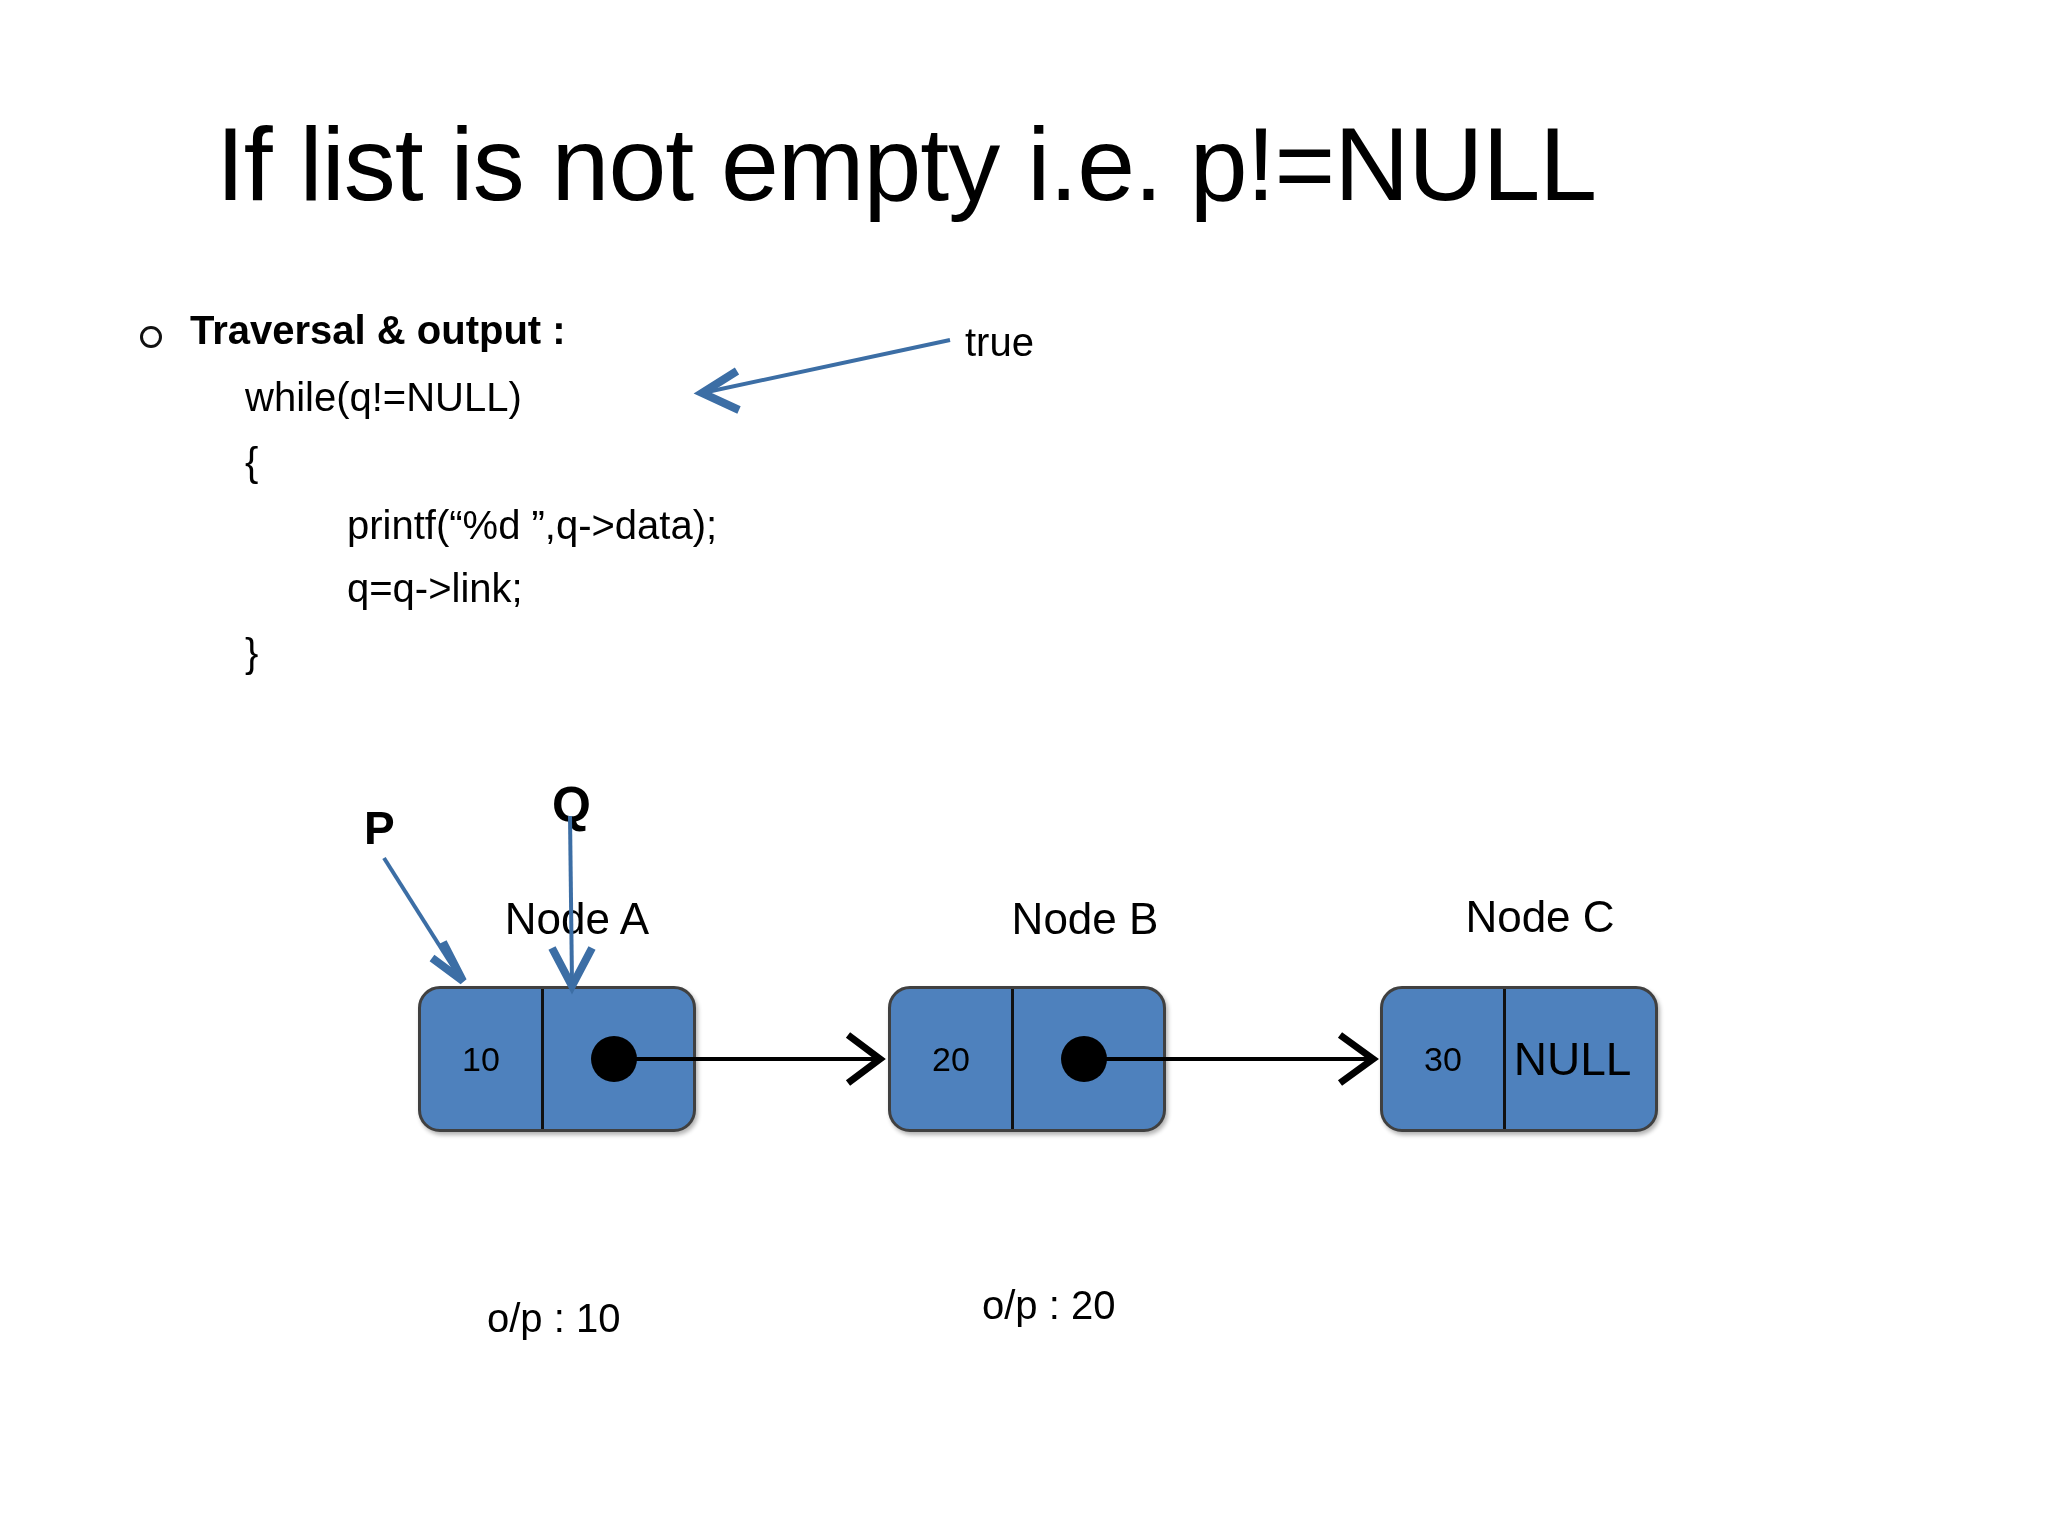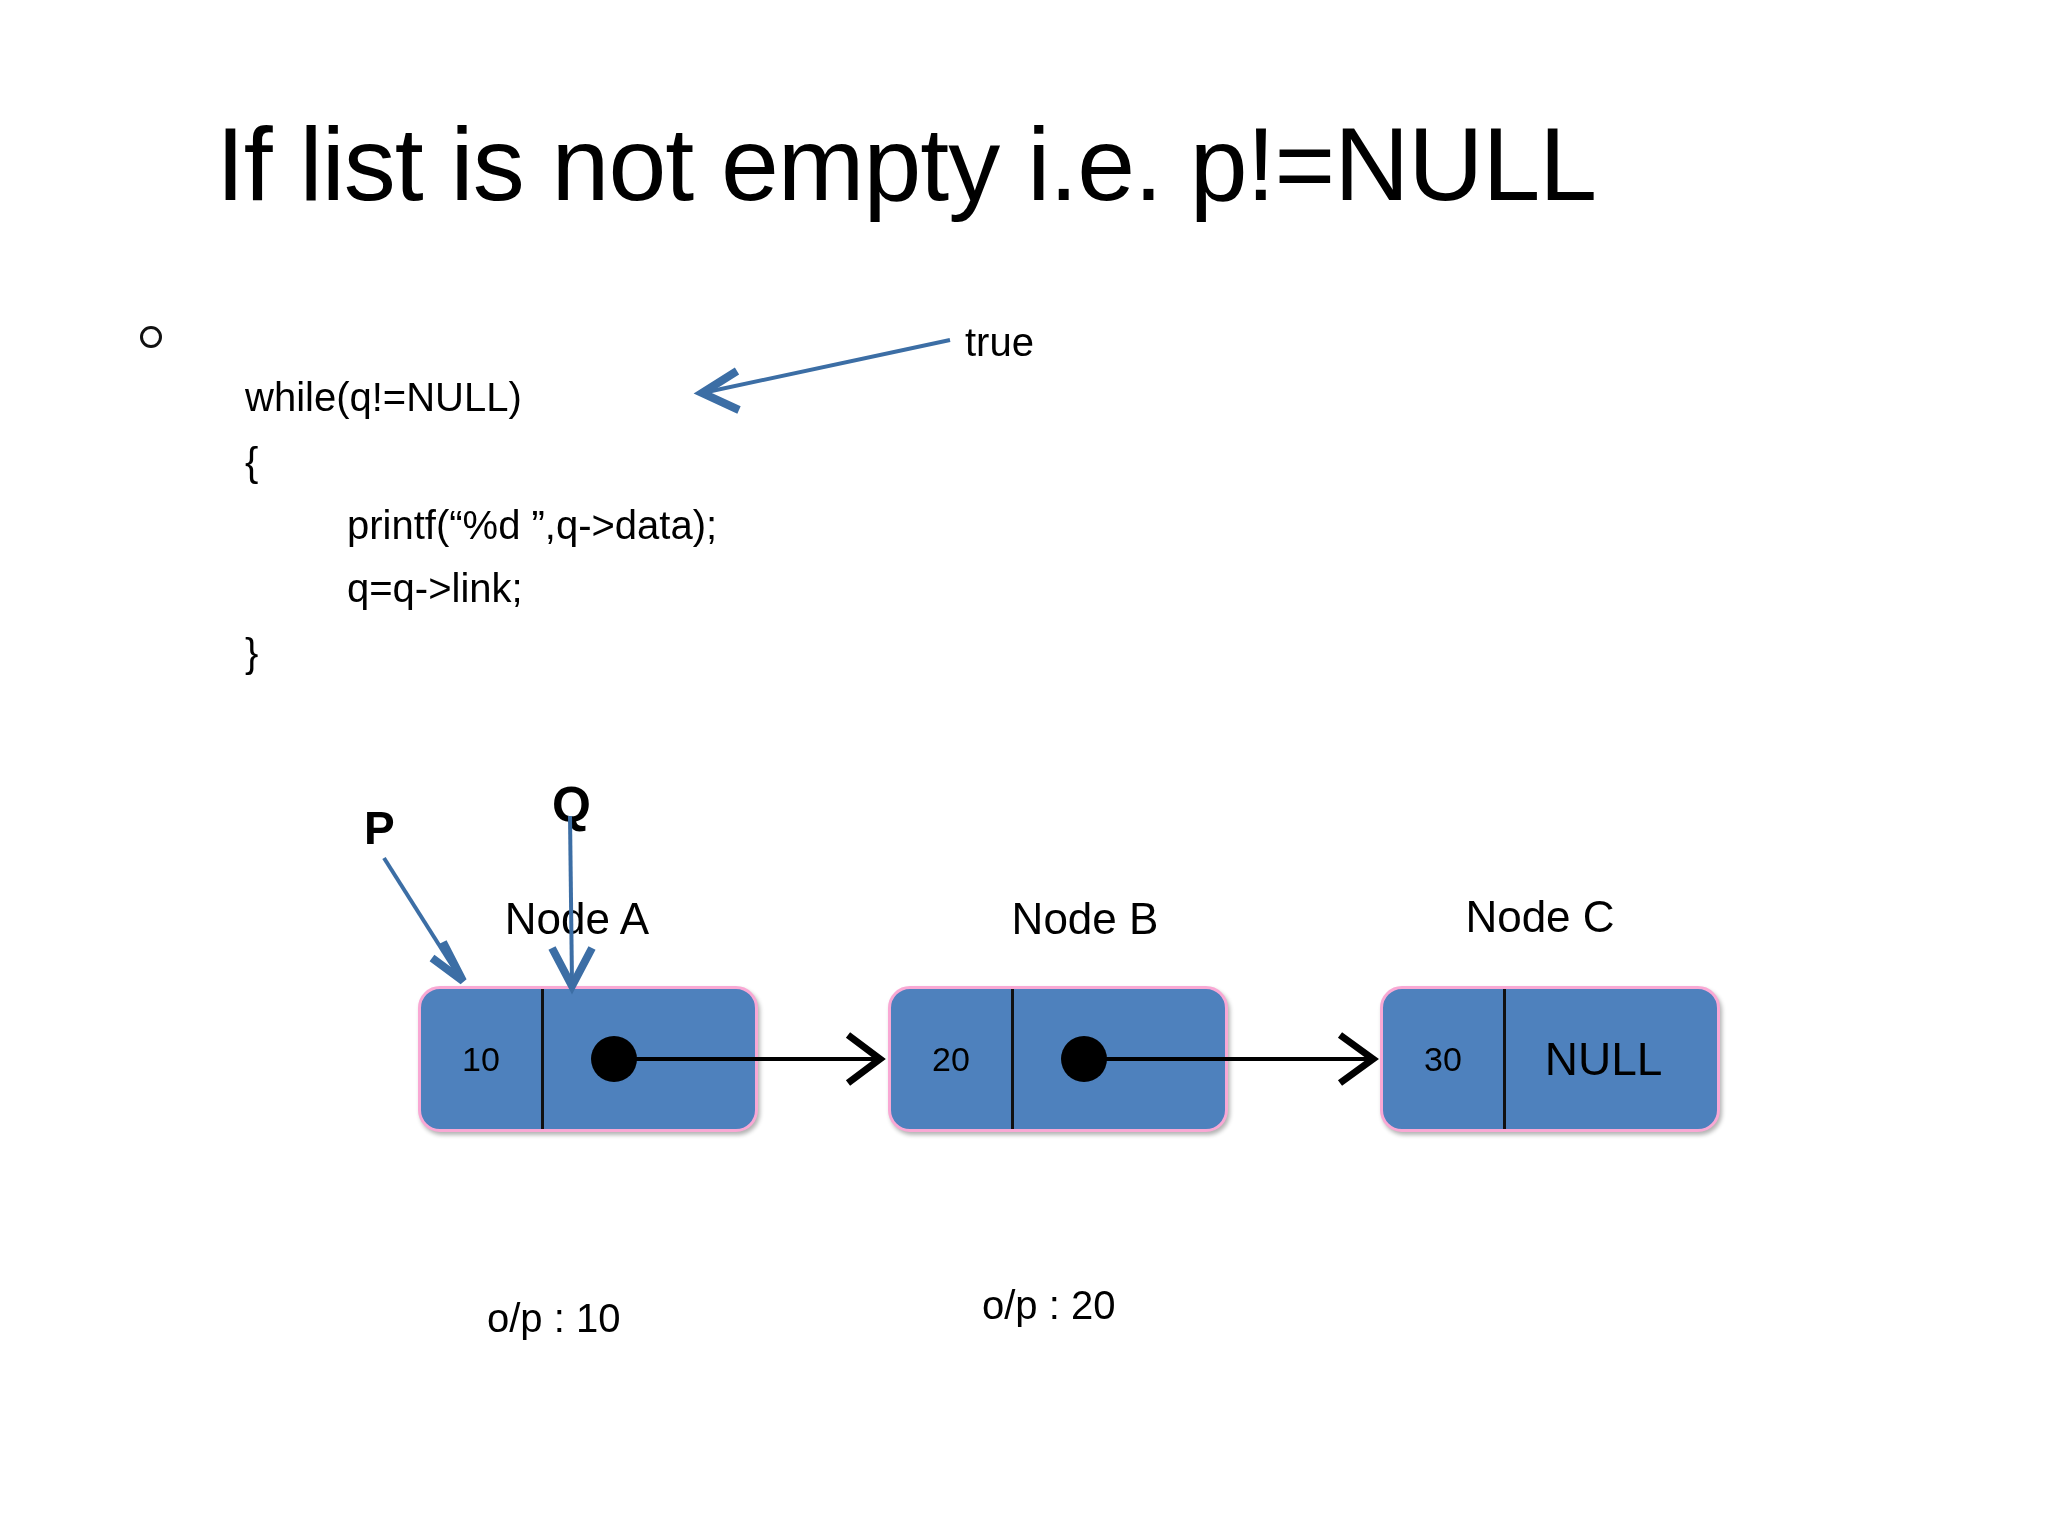--- a/index.html
+++ b/index.html
@@ -106,25 +106,25 @@
     text-align: center;
   }
   #caption-a { left: 418px; top: 897px; width: 318px; }
   #caption-b { left: 926px; top: 897px; width: 318px; text-align: center; }
   #caption-c { left: 1380px; top: 895px; width: 320px; }
 
   
   .node-box {
     position: absolute;
     top: 986px;
-    width: 340px;
+    width: 278px;
     height: 146px;
     box-sizing: border-box;
     background: #4E81BD;
-    border: 3px solid #f9a8d4;
+    border: 3px solid #404040;
     border-radius: 22px;
     box-shadow: 2px 3px 4px rgba(0,0,0,0.30);
   }
   #node-a { left: 418px; }
   #node-b { left: 888px; }
   #node-c { left: 1380px; }
 
   .node-divider {
     position: absolute;
     top: 0;
@@ -179,20 +179,21 @@
   #op-1 { left: 487px; top: 1298px; }
   #op-2 { left: 982px; top: 1285px; }
 </style>
 </head>
 <body>
 
 <div id="slide-title">If list is not empty i.e. p!=NULL</div>
 
 <div id="bullet-row">
   <span id="bullet-marker"></span>
+  <span id="bullet-heading">Traversal &amp; output :</span>
 </div>
 
 <div class="code-line" id="code-while">while(q!=NULL)</div>
 <div class="code-line" id="code-open">{</div>
 <div class="code-line" id="code-printf">printf(“%d ”,q-&gt;data);</div>
 <div class="code-line" id="code-assign">q=q-&gt;link;</div>
 <div class="code-line" id="code-close">}</div>
 
 <div id="true-label">true</div>
 

